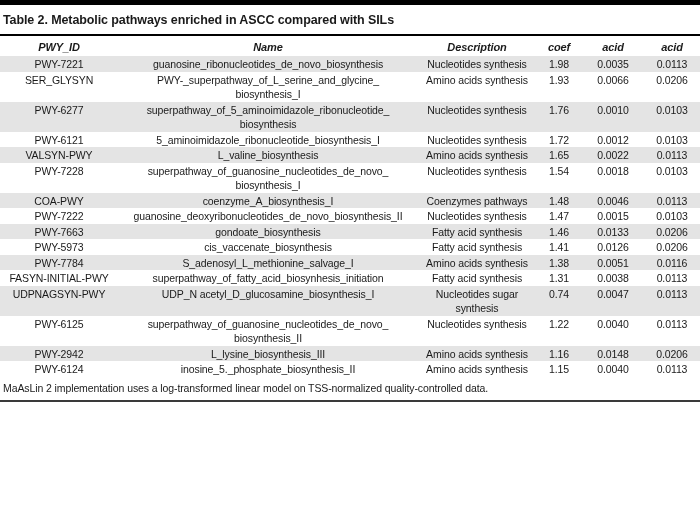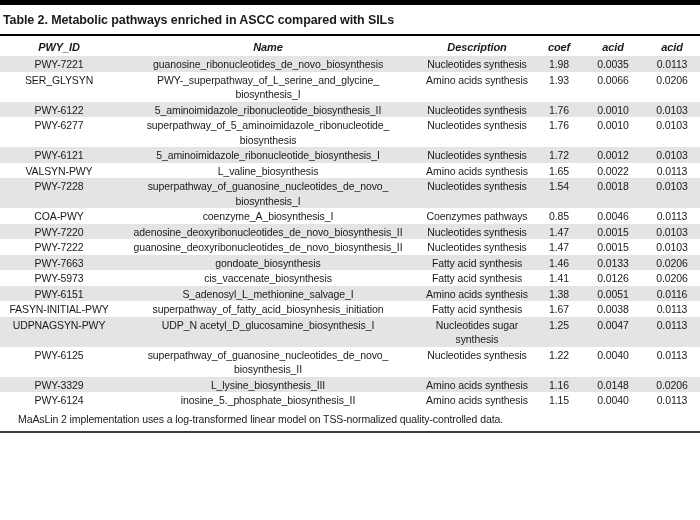--- a/index.html
+++ b/index.html
@@ -58,21 +58,21 @@
     text-align: center;
     vertical-align: top;
     padding: 1px 2px 0 2px;
     white-space: pre-line;
     overflow-wrap: break-word;
   }
   tbody tr:nth-child(odd) td { background: var(--stripe); }
   .footnote {
     font-size: 10.5px;
     letter-spacing: -0.1px;
-    padding: 5px 3px 6px 18px;
+    padding: 5px 3px 6px 3px;
     border-bottom: 2px solid var(--rule-soft);
   }
 </style>
 </head>
 <body>
 
 <div class="page">
   <div class="top-bar"></div>
 
   <div class="table-title">Table 2. Metabolic pathways enriched in ASCC compared with SILs</div>
@@ -108,28 +108,20 @@
         <tr>
           <td>SER_GLYSYN</td>
           <td>PWY-_superpathway_of_L_serine_and_glycine_
 biosynthesis_I</td>
           <td>Amino acids synthesis</td>
           <td>1.93</td>
           <td>0.0066</td>
           <td>0.0206</td>
         </tr>
         <tr>
-          <td>PWY-6122</td>
-          <td>5_aminoimidazole_ribonucleotide_biosynthesis_II</td>
-          <td>Nucleotides synthesis</td>
-          <td>1.76</td>
-          <td>0.0010</td>
-          <td>0.0103</td>
-        </tr>
-        <tr>
           <td>PWY-6277</td>
           <td>superpathway_of_5_aminoimidazole_ribonucleotide_
 biosynthesis</td>
           <td>Nucleotides synthesis</td>
           <td>1.76</td>
           <td>0.0010</td>
           <td>0.0103</td>
         </tr>
         <tr>
           <td>PWY-6121</td>
@@ -153,31 +145,23 @@
 biosynthesis_I</td>
           <td>Nucleotides synthesis</td>
           <td>1.54</td>
           <td>0.0018</td>
           <td>0.0103</td>
         </tr>
         <tr>
           <td>COA-PWY</td>
           <td>coenzyme_A_biosynthesis_I</td>
           <td>Coenzymes pathways</td>
-          <td>0.85</td>
+          <td>1.48</td>
           <td>0.0046</td>
           <td>0.0113</td>
-        </tr>
-        <tr>
-          <td>PWY-7220</td>
-          <td>adenosine_deoxyribonucleotides_de_novo_biosynthesis_II</td>
-          <td>Nucleotides synthesis</td>
-          <td>1.47</td>
-          <td>0.0015</td>
-          <td>0.0103</td>
         </tr>
         <tr>
           <td>PWY-7222</td>
           <td>guanosine_deoxyribonucleotides_de_novo_biosynthesis_II</td>
           <td>Nucleotides synthesis</td>
           <td>1.47</td>
           <td>0.0015</td>
           <td>0.0103</td>
         </tr>
         <tr>
@@ -190,55 +174,55 @@
         </tr>
         <tr>
           <td>PWY-5973</td>
           <td>cis_vaccenate_biosynthesis</td>
           <td>Fatty acid synthesis</td>
           <td>1.41</td>
           <td>0.0126</td>
           <td>0.0206</td>
         </tr>
         <tr>
-          <td>PWY-6151</td>
+          <td>PWY-7784</td>
           <td>S_adenosyl_L_methionine_salvage_I</td>
           <td>Amino acids synthesis</td>
           <td>1.38</td>
           <td>0.0051</td>
           <td>0.0116</td>
         </tr>
         <tr>
           <td>FASYN-INITIAL-PWY</td>
           <td>superpathway_of_fatty_acid_biosynhesis_initiation</td>
           <td>Fatty acid synthesis</td>
-          <td>1.67</td>
+          <td>1.31</td>
           <td>0.0038</td>
           <td>0.0113</td>
         </tr>
         <tr>
           <td>UDPNAGSYN-PWY</td>
           <td>UDP_N acetyl_D_glucosamine_biosynthesis_I</td>
           <td>Nucleotides sugar
 synthesis</td>
-          <td>1.25</td>
+          <td>0.74</td>
           <td>0.0047</td>
           <td>0.0113</td>
         </tr>
         <tr>
           <td>PWY-6125</td>
           <td>superpathway_of_guanosine_nucleotides_de_novo_
 biosynthesis_II</td>
           <td>Nucleotides synthesis</td>
           <td>1.22</td>
           <td>0.0040</td>
           <td>0.0113</td>
         </tr>
         <tr>
-          <td>PWY-3329</td>
+          <td>PWY-2942</td>
           <td>L_lysine_biosynthesis_III</td>
           <td>Amino acids synthesis</td>
           <td>1.16</td>
           <td>0.0148</td>
           <td>0.0206</td>
         </tr>
         <tr>
           <td>PWY-6124</td>
           <td>inosine_5._phosphate_biosynthesis_II</td>
           <td>Amino acids synthesis</td>

